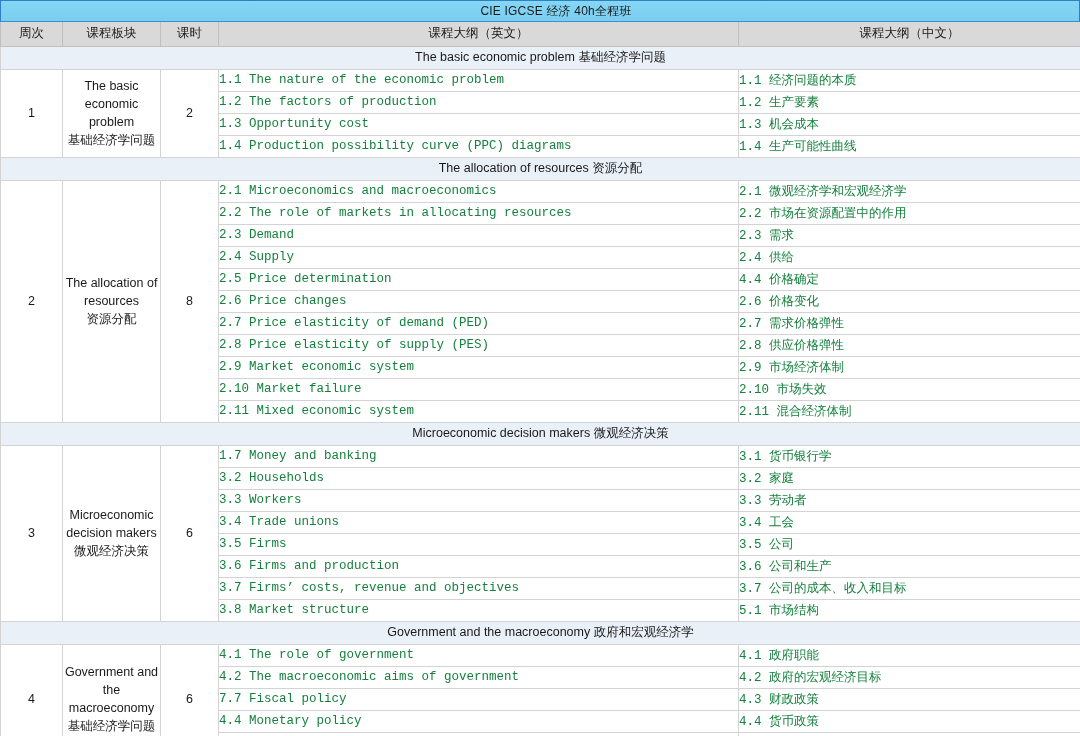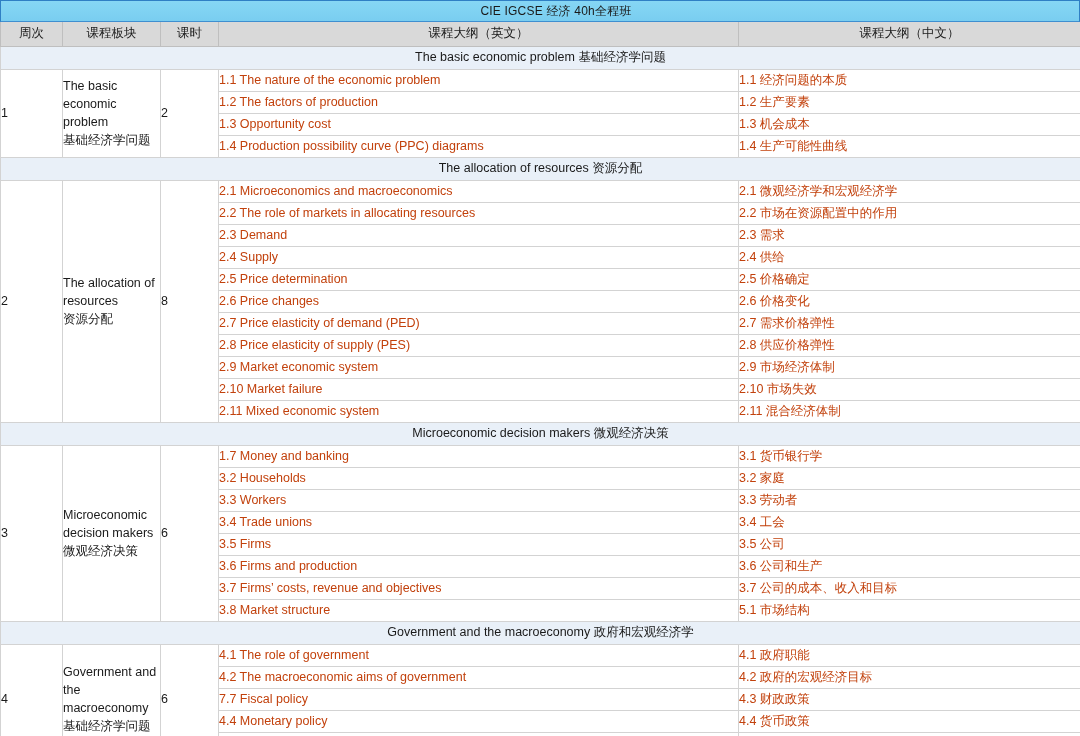--- a/index.html
+++ b/index.html
@@ -96,39 +96,40 @@
     border: 1px solid #d3d3d3;
     font-size: 12.5px;
     color: #1a1a1a;
     text-align: center;
     vertical-align: middle;
     margin-left: 34px;
   }
 
   
   td.week-cell, td.block-cell, td.hours-cell {
-    text-align: left;
+    text-align: center;
     vertical-align: middle;
     font-size: 12.5px;
     color: #1a1a1a;
     line-height: 18px;
     background: #ffffff;
   }
   td.block-cell { padding: 2px 4px; }
 
   td.en-cell, td.zh-cell {
     height: 22px;
     padding: 0 6px;
     font-size: 12.5px;
-    color: #c2410c;
+    color: #15803d;
     text-align: left;
     vertical-align: middle;
     white-space: nowrap;
     overflow: hidden;
     background: #ffffff;
+    font-family: Liberation Mono, monospace;
   }
 </style>
 </head>
 <body>
 
 <div id="page">
 
   <div class="title-bar">
     <span class="title-text">CIE IGCSE 经济 40h全程班</span>
   </div>
@@ -196,21 +197,21 @@
         <tr>
           <td class="en-cell">2.3 Demand</td>
           <td class="zh-cell">2.3 需求</td>
         </tr>
         <tr>
           <td class="en-cell">2.4 Supply</td>
           <td class="zh-cell">2.4 供给</td>
         </tr>
         <tr>
           <td class="en-cell">2.5 Price determination</td>
-          <td class="zh-cell">2.5 价格确定</td>
+          <td class="zh-cell">4.4 价格确定</td>
         </tr>
         <tr>
           <td class="en-cell">2.6 Price changes</td>
           <td class="zh-cell">2.6 价格变化</td>
         </tr>
         <tr>
           <td class="en-cell">2.7 Price elasticity of demand (PED)</td>
           <td class="zh-cell">2.7 需求价格弹性</td>
         </tr>
         <tr>

